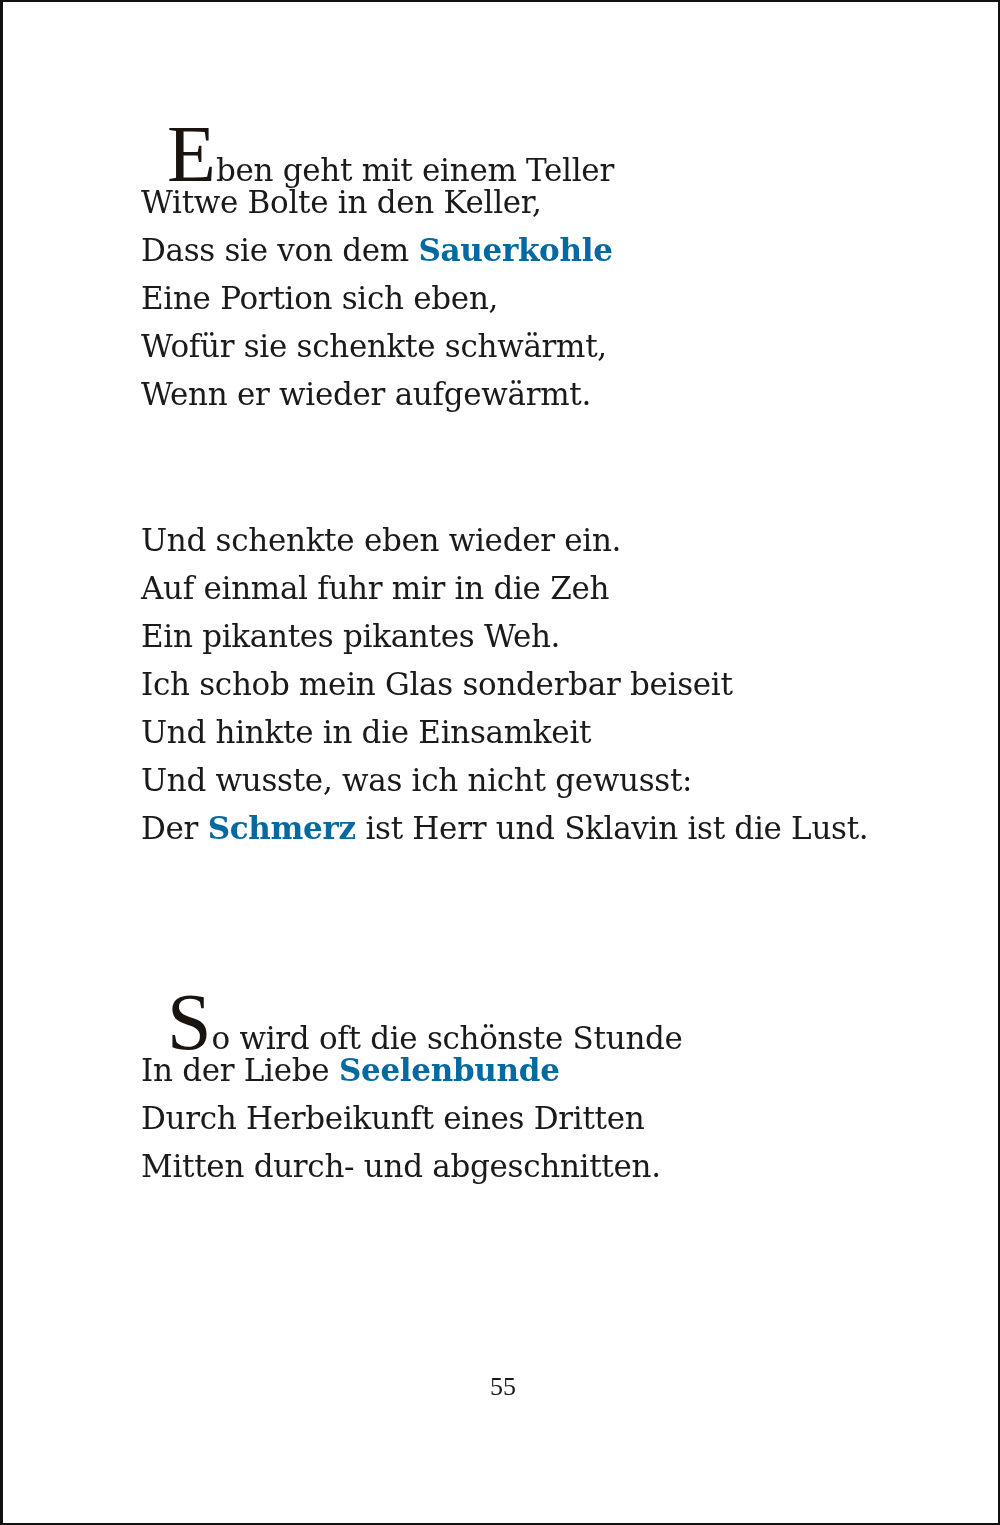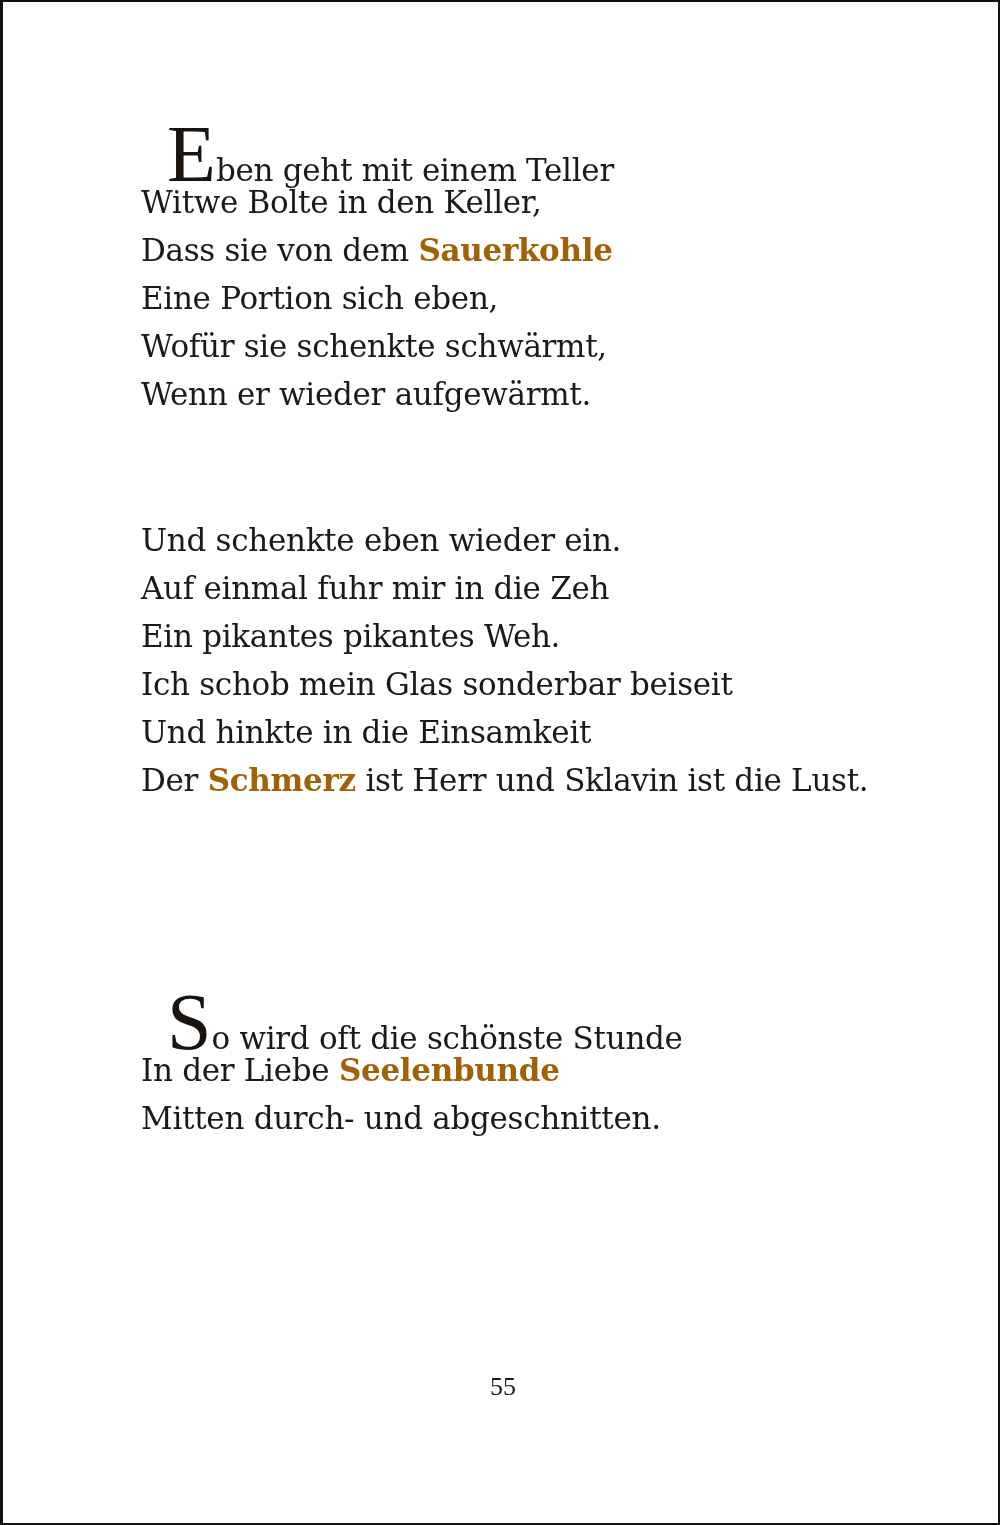--- a/index.html
+++ b/index.html
@@ -50,21 +50,21 @@
       font-size: 80px;
       line-height: 48px;
       color: #1a1410;
       display: inline-block;
       vertical-align: baseline;
       margin-left: -4px;
       margin-right: 0;
       letter-spacing: 0;
     }
     .hl {
-      color: #a16207;
+      color: #0369a1;
       font-weight: bold;
     }
     .s1 { top: 128px; }
     .s2 { top: 514px; }
     .s3 { top: 996px; }
     .page-number {
       position: absolute;
       top: 1370px;
       left: 0;
       width: 1000px;
@@ -87,23 +87,25 @@
     <div class="line"><span>Wofür sie schenkte schwärmt,</span></div>
     <div class="line"><span>Wenn er wieder aufgewärmt.</span></div>
   </div>
 
   <div class="stanza s2">
     <div class="line"><span>Und schenkte eben wieder ein.</span></div>
     <div class="line"><span>Auf einmal fuhr mir in die Zeh</span></div>
     <div class="line"><span>Ein pikantes pikantes Weh.</span></div>
     <div class="line"><span>Ich schob mein Glas sonderbar beiseit</span></div>
     <div class="line"><span>Und hinkte in die Einsamkeit</span></div>
+    <div class="line"><span>Und wusste, was ich nicht gewusst:</span></div>
     <div class="line"><span>Der </span><span class="hl">Schmerz</span><span> ist Herr und Sklavin ist die Lust.</span></div>
   </div>
 
   <div class="stanza s3">
     <div class="line first-line"><span class="dropcap">S</span><span>o wird oft die schönste Stunde</span></div>
     <div class="line"><span>In der Liebe </span><span class="hl">Seelenbunde</span></div>
+    <div class="line"><span>Durch Herbeikunft eines Dritten</span></div>
     <div class="line"><span>Mitten durch- und abgeschnitten.</span></div>
   </div>
 
   <div class="page-number">55</div>
 </div>
 
 </body></html>

